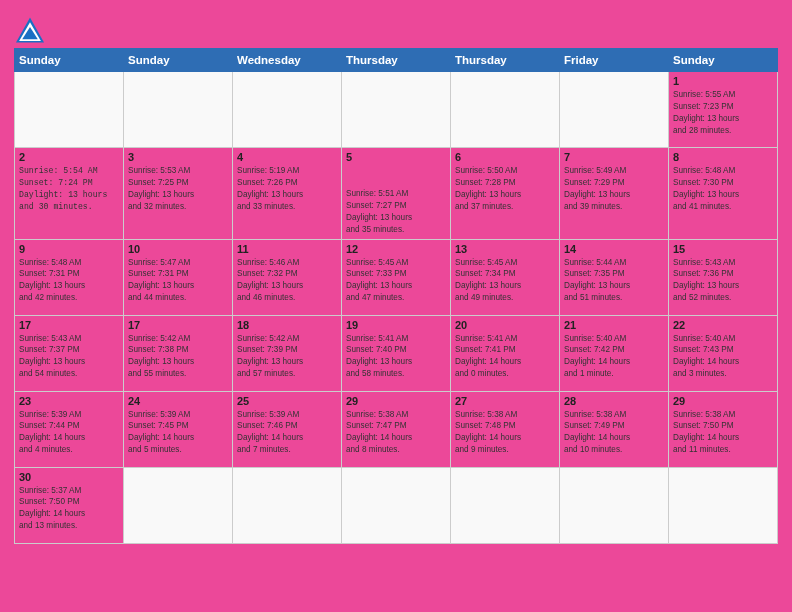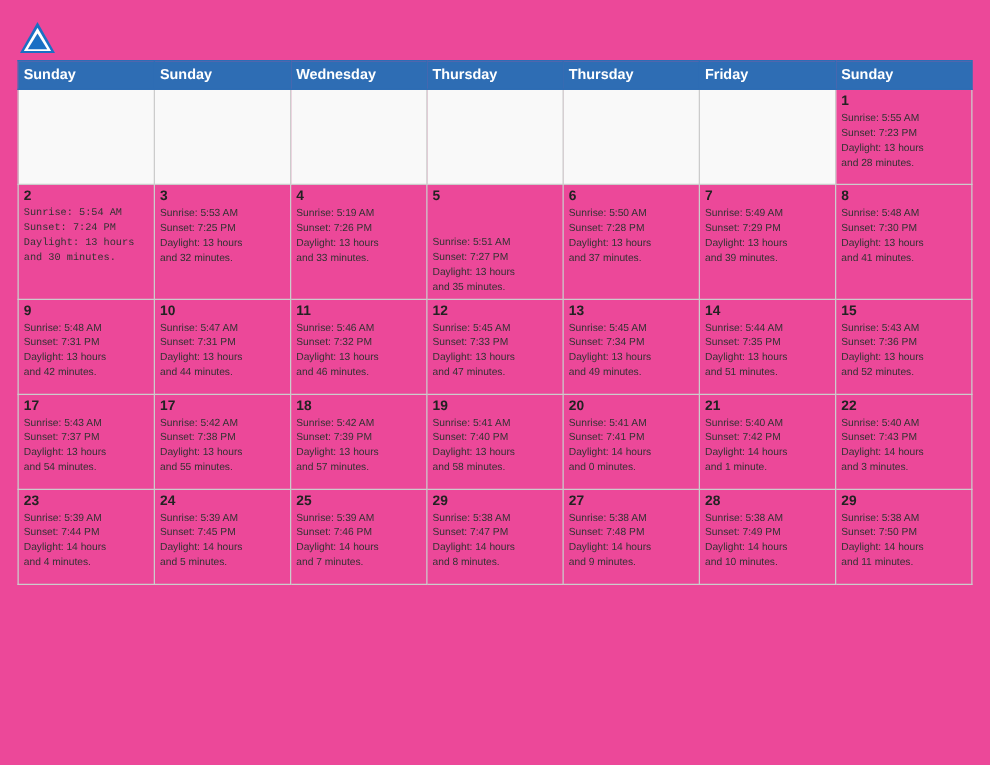--- a/index.html
+++ b/index.html
@@ -344,15 +344,30 @@
 and 10 minutes.</div>
           </td>
           <td>
             <span class="day-num">29</span>
             <div class="day-info" style="white-space: pre-line;">Sunrise: 5:38 AM
 Sunset: 7:50 PM
 Daylight: 14 hours
 and 11 minutes.</div>
           </td>
         </tr>
+        <tr class="last-row">
+          <td>
+            <span class="day-num">30</span>
+            <div class="day-info" style="white-space: pre-line;">Sunrise: 5:37 AM
+Sunset: 7:50 PM
+Daylight: 14 hours
+and 13 minutes.</div>
+          </td>
+          <td class="empty-cell"></td>
+          <td class="empty-cell"></td>
+          <td class="empty-cell"></td>
+          <td class="empty-cell"></td>
+          <td class="empty-cell"></td>
+          <td class="empty-cell"></td>
+        </tr>
       </tbody>
   </table>
 </div>
 
 </body></html>

